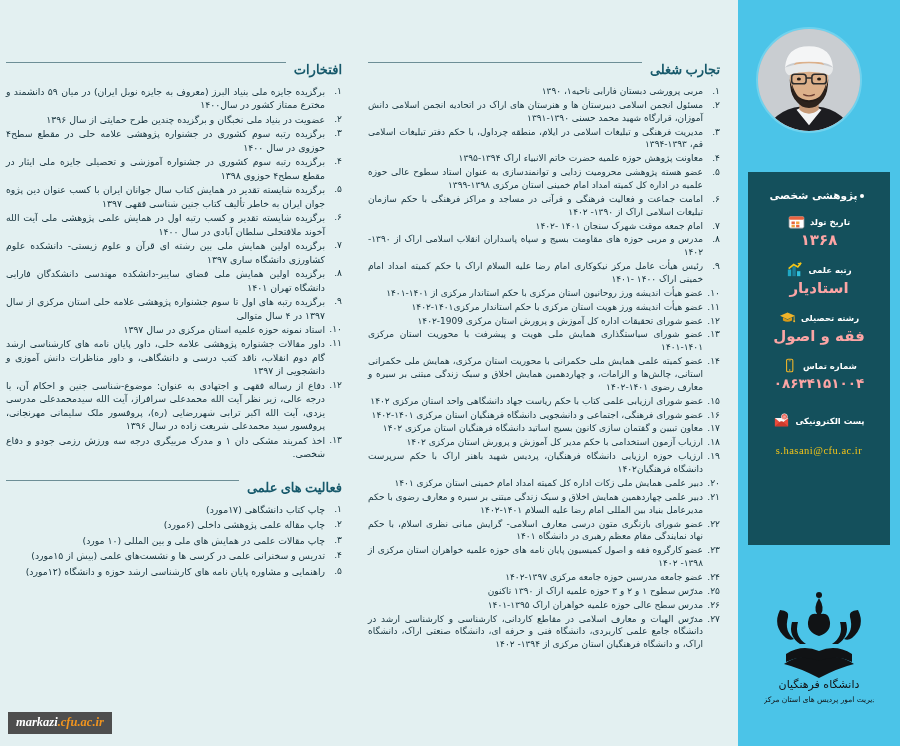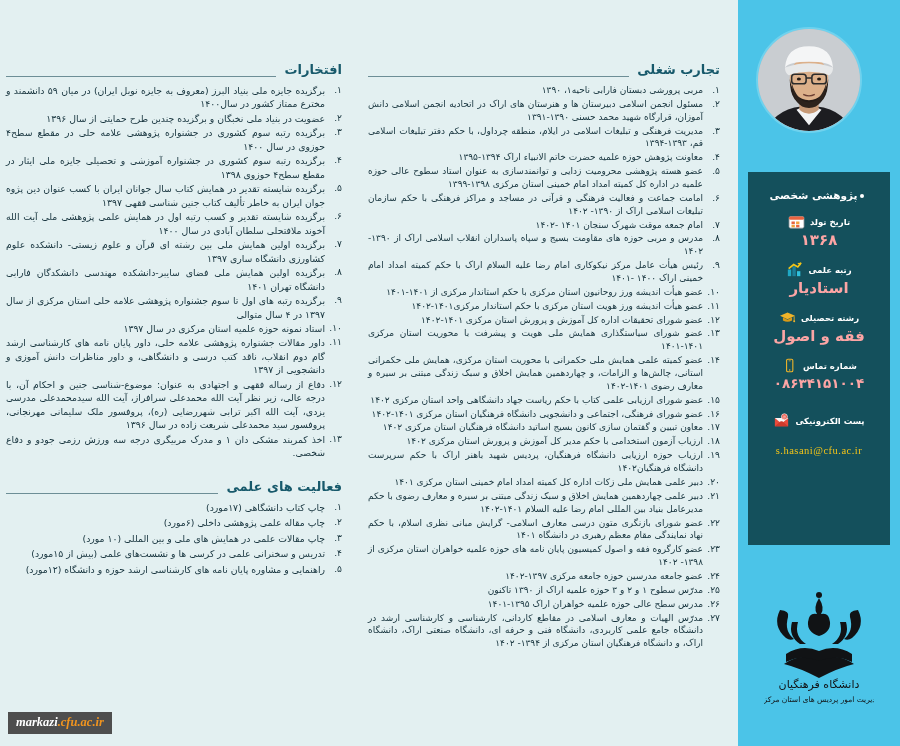--- a/index.html
+++ b/index.html
@@ -113,24 +113,25 @@
   .col {
     position:absolute;
     top:0;
     direction:rtl;
     text-align:justify;
   }
   .col-mid { right:160px; width:378px; padding:62px 20px 0 6px; }
   .col-left { right:540px; width:360px; padding:62px 18px 0 6px; }
   .section-head {
     display:flex;
-    align-items:flex-end;
+    align-items:flex-start;
     gap:8px;
     direction:rtl;
     margin-bottom:7px;
+    font-family:Liberation Serif, serif;
   }
   .section-head .txt {
     color:#17596b;
     font-size:13px;
     font-weight:bold;
     white-space:nowrap;
   }
   .section-head .rule {
     flex:1 1 auto;
     height:1px;
@@ -323,21 +324,21 @@
         <li>مسئول انجمن اسلامی دبیرستان ها و هنرستان های اراک در اتحادیه انجمن اسلامی دانش آموزان، قرارگاه شهید محمد حسنی ۱۳۹۰-۱۳۹۱</li>
         <li>مدیریت فرهنگی و تبلیغات اسلامی در ایلام، منطقه چرداول، با حکم دفتر تبلیغات اسلامی قم، ۱۳۹۳-۱۳۹۴</li>
         <li>معاونت پژوهش حوزه علمیه حضرت خاتم الانبیاء اراک ۱۳۹۴-۱۳۹۵</li>
         <li>عضو هسته پژوهشی محرومیت زدایی و  توانمندسازی به عنوان استاد سطوح عالی حوزه علمیه  در اداره کل کمیته امداد امام خمینی استان مرکزی ۱۳۹۸-۱۳۹۹</li>
         <li>امامت جماعت و فعالیت فرهنگی و قرآنی در مساجد و مراکز فرهنگی با حکم سازمان تبلیغات اسلامی اراک از ۱۳۹۰- ۱۴۰۲</li>
         <li>امام جمعه موقت شهرک سنجان ۱۴۰۱ -۱۴۰۲</li>
         <li>مدرس و مربی حوزه های مقاومت بسیج و سپاه پاسداران انقلاب اسلامی اراک از ۱۳۹۰- ۱۴۰۲</li>
         <li>رئیس هیأت عامل مرکز نیکوکاری امام رضا علیه السلام اراک  با حکم کمیته امداد امام خمینی اراک ۱۴۰۰ -۱۴۰۱</li>
         <li>عضو هیأت اندیشه ورز روحانیون استان مرکزی  با حکم استاندار مرکزی از ۱۴۰۱-۱۴۰۱</li>
         <li>عضو هیأت اندیشه ورز هویت استان مرکزی با حکم استاندار مرکزی۱۴۰۱-۱۴۰۲</li>
-        <li>عضو شورای تحقیقات اداره کل آموزش و پرورش استان مرکزی ۱۴۰۱-۱۴۰۲</li>
+        <li>عضو شورای تحقیقات اداره کل آموزش و پرورش استان مرکزی 1909-۱۴۰۲</li>
         <li>عضو شورای سیاستگذاری همایش ملی هویت و پیشرفت با محوریت استان مرکزی ۱۴۰۱-۱۴۰۱</li>
         <li>عضو کمیته علمی همایش ملی حکمرانی با محوریت استان مرکزی، همایش ملی حکمرانی استانی، چالش‌ها و الزامات، و چهاردهمین همایش اخلاق و سبک زندگی مبتنی بر سیره و معارف رضوی ۱۴۰۱-۱۴۰۲</li>
         <li>عضو شورای ارزیابی علمی کتاب با حکم ریاست جهاد دانشگاهی واحد استان مرکزی ۱۴۰۲</li>
         <li>عضو شورای فرهنگی، اجتماعی و دانشجویی دانشگاه فرهنگیان استان مرکزی ۱۴۰۱-۱۴۰۲</li>
         <li>معاون تبیین و گفتمان سازی کانون بسیج اساتید دانشگاه فرهنگیان استان مرکزی ۱۴۰۲</li>
         <li>ارزیاب آزمون استخدامی با حکم مدیر کل آموزش و پرورش استان مرکزی ۱۴۰۲</li>
         <li>ارزیاب حوزه ارزیابی دانشگاه فرهنگیان، پردیس شهید باهنر اراک با حکم سرپرست دانشگاه فرهنگیان۱۴۰۲</li>
         <li>دبیر علمی همایش ملی زکات اداره کل کمیته امداد امام خمینی استان مرکزی ۱۴۰۱</li>
         <li>دبیر علمی چهاردهمین همایش اخلاق و سبک زندگی مبتنی بر سیره و معارف رضوی با حکم مدیرعامل بنیاد بین المللی امام رضا علیه السلام ۱۴۰۱-۱۴۰۲</li>
         <li>عضو شورای بازنگری متون درسی معارف اسلامی- گرایش مبانی نظری اسلام، با حکم نهاد نمایندگی مقام معظم رهبری در دانشگاه ۱۴۰۱</li>

